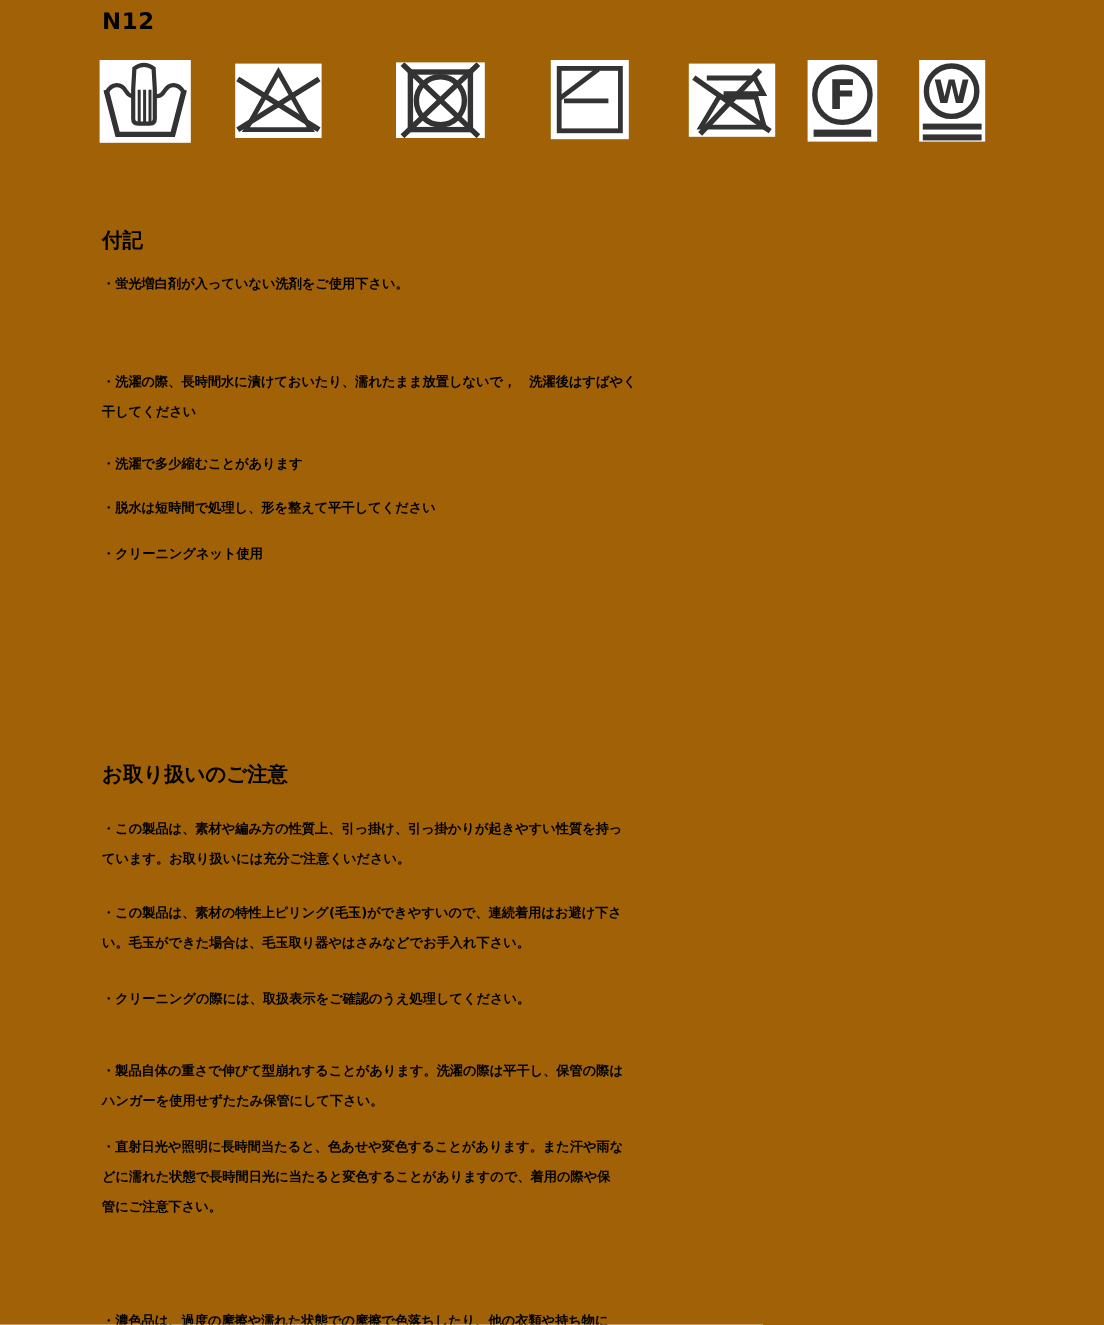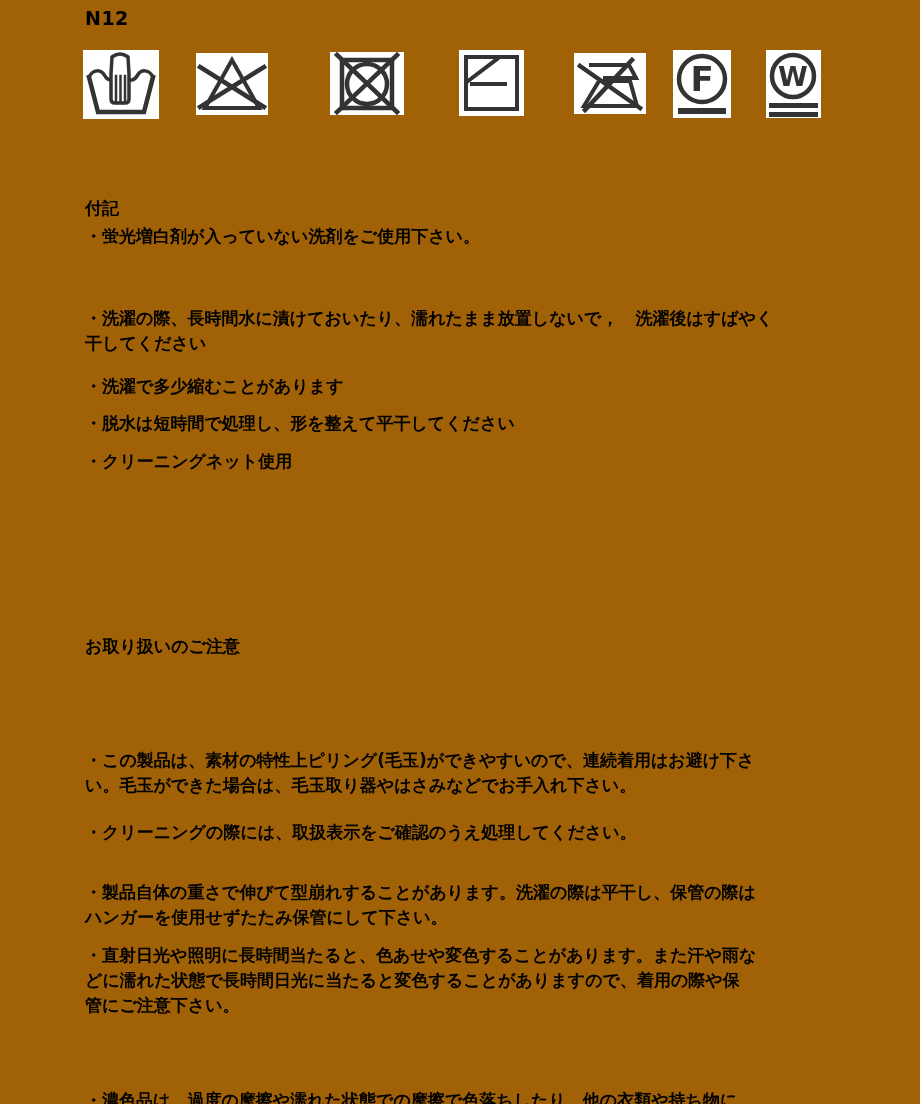--- a/index.html
+++ b/index.html
@@ -18,26 +18,26 @@
   .sym svg text{font-family:"DejaVu Sans",sans-serif;}
   #sym1{left:83px;top:50px;width:76px;height:69px}
   #sym2{left:196px;top:53px;width:72px;height:62px}
   #sym3{left:330px;top:52px;width:74px;height:63px}
   #sym4{left:459px;top:50px;width:65px;height:66px}
   #sym5{left:574px;top:53px;width:72px;height:61px}
   #sym6{left:673px;top:50px;width:58px;height:68px}
   #sym7{left:766px;top:50px;width:55px;height:68px}
   .t{
     position:absolute;left:85px;width:812px;margin:0;
-    font-size:17px;line-height:25px;font-weight:bold;
+    font-size:11px;line-height:25px;font-weight:bold;
     white-space:pre-line;color:#000;
   }
   .h{font-size:17px;}
   
-  #h1{top:196px}
+  #h1{top:189px}
   #p1{top:224px}#p2{top:263px}#p3{top:306px}#p4{top:374px}#p5{top:411px}#p6{top:449px}
   #h2{top:634px}
   #q1{top:678px}#q2{top:748px}#q3{top:820px}#q4{top:880px}#q5{top:943px}#q6{top:1088px}
 </style>
 </head>
 <body>
 
 <div class="page">
 
   <div class="code">N12</div>
@@ -106,20 +106,22 @@
 
   <p class="t h" id="h1">付記</p>
   <p class="t" id="p1">・蛍光増白剤が入っていない洗剤をご使用下さい。</p>
   <p class="t" id="p3">・洗濯の際、長時間水に漬けておいたり、濡れたまま放置しないで，　洗濯後はすばやく
 干してください</p>
   <p class="t" id="p4">・洗濯で多少縮むことがあります</p>
   <p class="t" id="p5">・脱水は短時間で処理し、形を整えて平干してください</p>
   <p class="t" id="p6">・クリーニングネット使用</p>
 
   <p class="t h" id="h2">お取り扱いのご注意</p>
+  <p class="t" id="q1">・この製品は、素材や編み方の性質上、引っ掛け、引っ掛かりが起きやすい性質を持っ
+ています。お取り扱いには充分ご注意くいださい。</p>
   <p class="t" id="q2">・この製品は、素材の特性上ピリング(毛玉)ができやすいので、連続着用はお避け下さ
 い。毛玉ができた場合は、毛玉取り器やはさみなどでお手入れ下さい。</p>
   <p class="t" id="q3">・クリーニングの際には、取扱表示をご確認のうえ処理してください。</p>
   <p class="t" id="q4">・製品自体の重さで伸びて型崩れすることがあります。洗濯の際は平干し、保管の際は
 ハンガーを使用せずたたみ保管にして下さい。</p>
   <p class="t" id="q5">・直射日光や照明に長時間当たると、色あせや変色することがあります。また汗や雨な
 どに濡れた状態で長時間日光に当たると変色することがありますので、着用の際や保
 管にご注意下さい。</p>
   <p class="t" id="q6">・濃色品は、過度の摩擦や濡れた状態での摩擦で色落ちしたり、他の衣類や持ち物に
 色移りすることがあります。</p>

